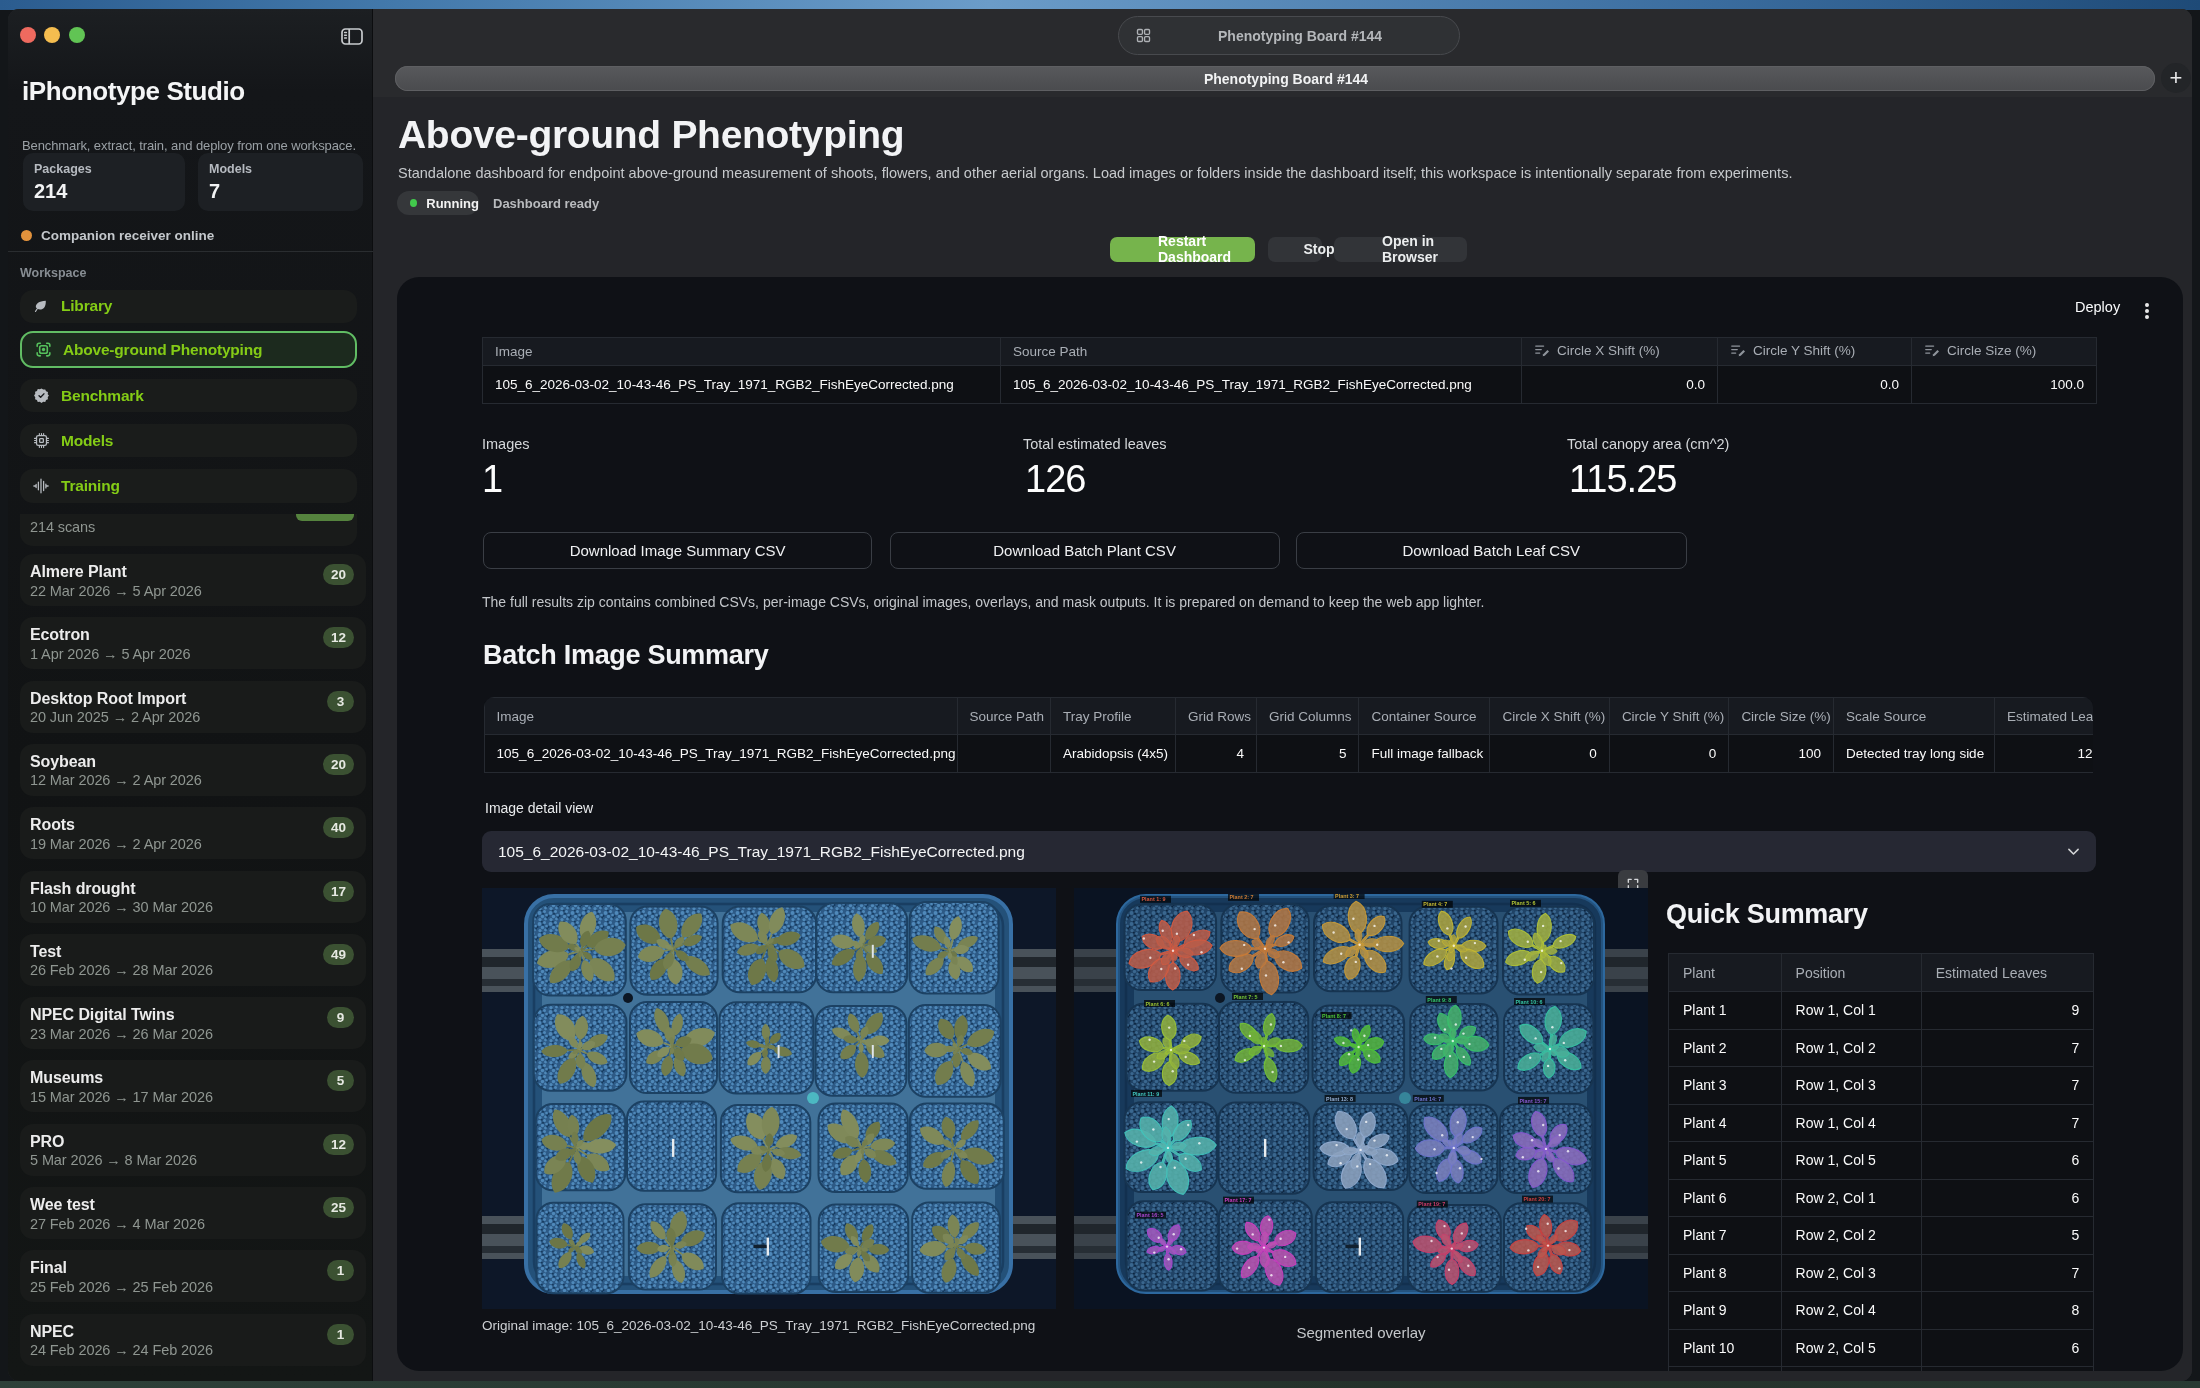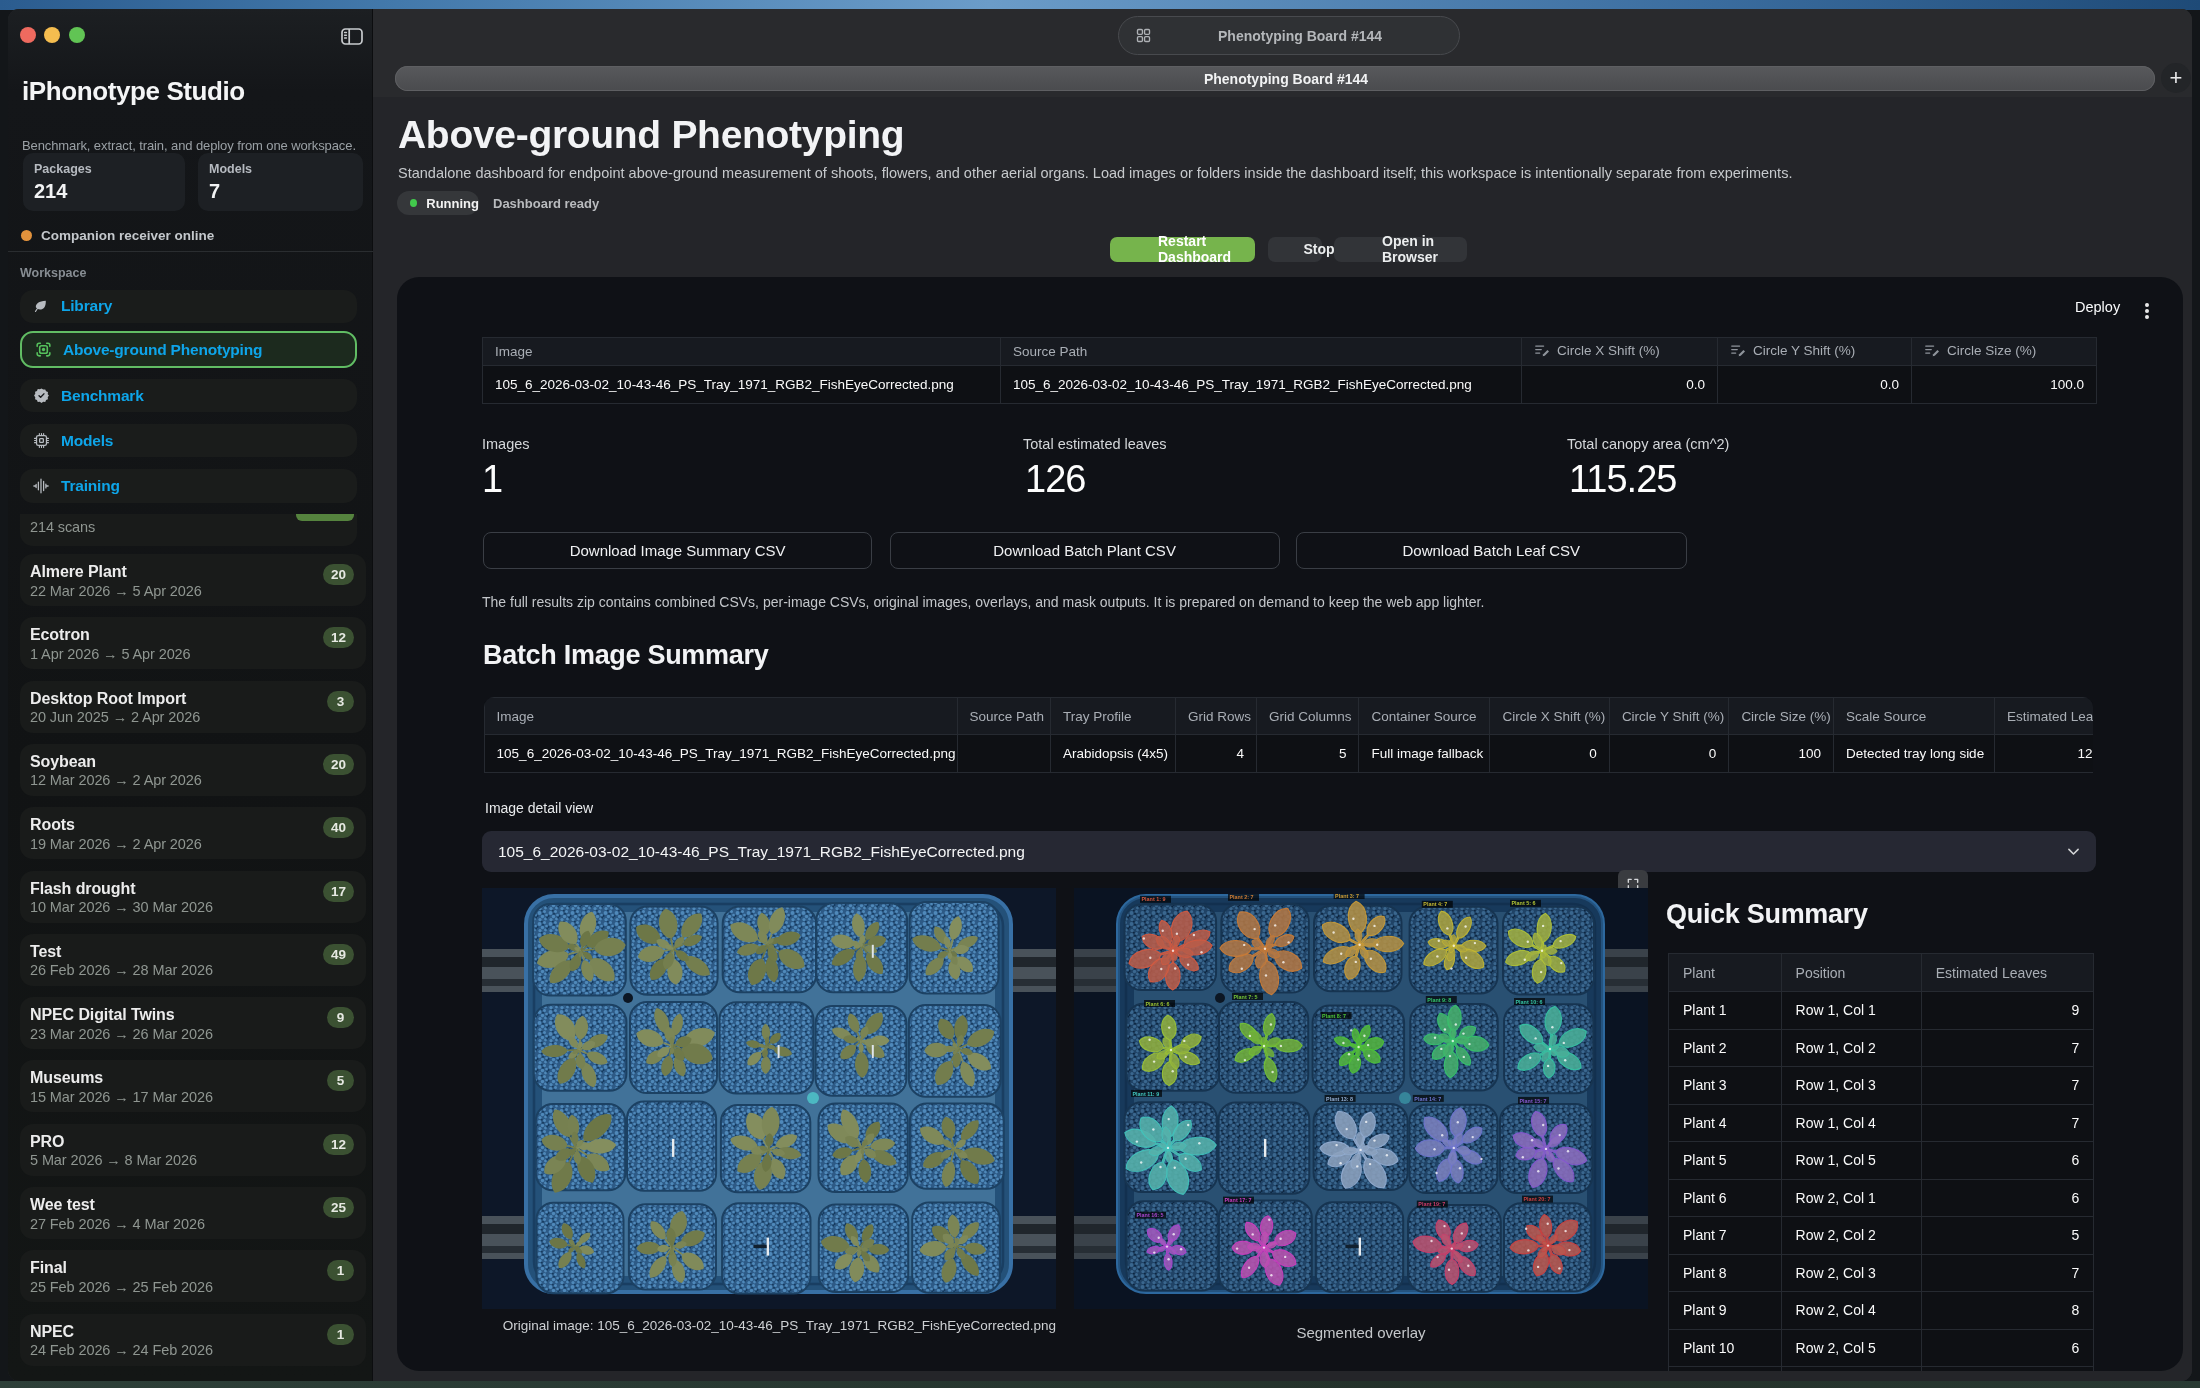--- a/index.html
+++ b/index.html
@@ -22,21 +22,21 @@
 .scval { position:absolute; left:11px; top:27px; font-size:20px; font-weight:bold; color:#f2f3f4; }
 #cro { position:absolute; left:13px; top:219px; font-size:13.5px; font-weight:bold; color:#c4c8cc; }
 #cro::before { content:""; display:inline-block; width:11px; height:11px; border-radius:50%;
   background:#e2923c; margin-right:9px; position:relative; top:1px; }
 #sdivider { position:absolute; left:0px; top:242px; width:365px; height:1px; background:#2a2d30; }
 #wslabel { position:absolute; left:12px; top:257px; font-size:12.5px; font-weight:bold; color:#878d93; }
 .mitem { position:absolute; left:12px; width:337px; background:#1a1c1b; border-radius:13px;
   display:flex; align-items:center; }
 .mitem.sel { background:#1c2a1e; border:2px solid #61bd64; }
 .mic { margin-left:11px; display:flex; width:20px; justify-content:center; }
-.mlab { margin-left:10px; font-size:15.5px; font-weight:bold; color:#0ea5e9; letter-spacing:-0.2px;text-align:right; }
+.mlab { margin-left:10px; font-size:15.5px; font-weight:bold; color:#84cc16; letter-spacing:-0.2px;text-align:right; }
 #partial { position:absolute; left:12px; top:505px; width:337px; height:31.5px; background:#191b1a;
   border-radius:0 0 13px 13px; }
 #pbadge-part { position:absolute; left:276px; top:0px; width:58px; height:7px;
   border-radius:0 0 6px 6px; background:#55833e; }
 .proj { position:absolute; left:12px; width:346px; height:52px; background:#191b1a; border-radius:13px; }
 .pname { position:absolute; left:10px; top:9px; font-size:16px; font-weight:bold; color:#ececec; letter-spacing:-0.1px; }
 .pdate { position:absolute; left:10px; top:28.5px; font-size:14.5px; color:#8f9691; letter-spacing:-0.1px; }
 .pbadge { position:absolute; right:12px; top:10px; min-width:27px; height:21px; padding:0 8px;
   background:#3b5132; border-radius:11px; color:#e6e9e2; font-size:13.5px; font-weight:bold;
   display:flex; align-items:center; justify-content:center; }
@@ -91,21 +91,21 @@
 #t2 { left:0; top:0; position:absolute; table-layout:fixed; width:1630.5px; }
 #t2 th { height:37px; } #t2 td { height:38px; }
 #idv { position:absolute; left:88px; top:523px; font-size:14px; color:#e8eaec; }
 #select { position:absolute; left:85px; top:554px; width:1614px; height:41px; background:#262833;
   border-radius:9px; display:flex; align-items:center; }
 #select .t { margin-left:16px; font-size:15.5px; color:#f4f5f6; }
 #select .c { position:absolute; right:14px; top:12px; }
 #expand { position:absolute; left:1221px; top:593px; width:30px; height:27px; background:#3a3c40;
   border-radius:6px; display:flex; align-items:center; justify-content:center; }
 .imgbox { position:absolute; top:611px; width:574px; height:421px; }
-#cap1 { position:absolute; left:85px; top:1041px; width:574px; text-align:right; font-size:13.5px; color:#cdd0d3; white-space:nowrap; }
+#cap1 { position:absolute; left:85px; top:1041px; width:574px; text-align:left; font-size:13.5px; color:#cdd0d3; white-space:nowrap; }
 #cap2 { position:absolute; left:677px; top:1047px; width:574px; text-align:center; font-size:15px; color:#c4c7ca; white-space:nowrap; }
 #qsh { position:absolute; left:1269px; top:622px; font-size:27px; font-weight:bold; color:#f2f3f5; letter-spacing:-0.3px; }
 #qs { left:1271px; top:676px; table-layout:fixed; width:425.4px; }
 #qs th { height:38px; font-size:14px; padding:0 14px; }
 #qs td { height:37.5px; font-size:14px; padding:0 14px; }
 </style></head><body>
 <div id="desktop-top"></div>
 <div id="desktop-bottom"></div>
 <div id="win">
   <div id="main">

